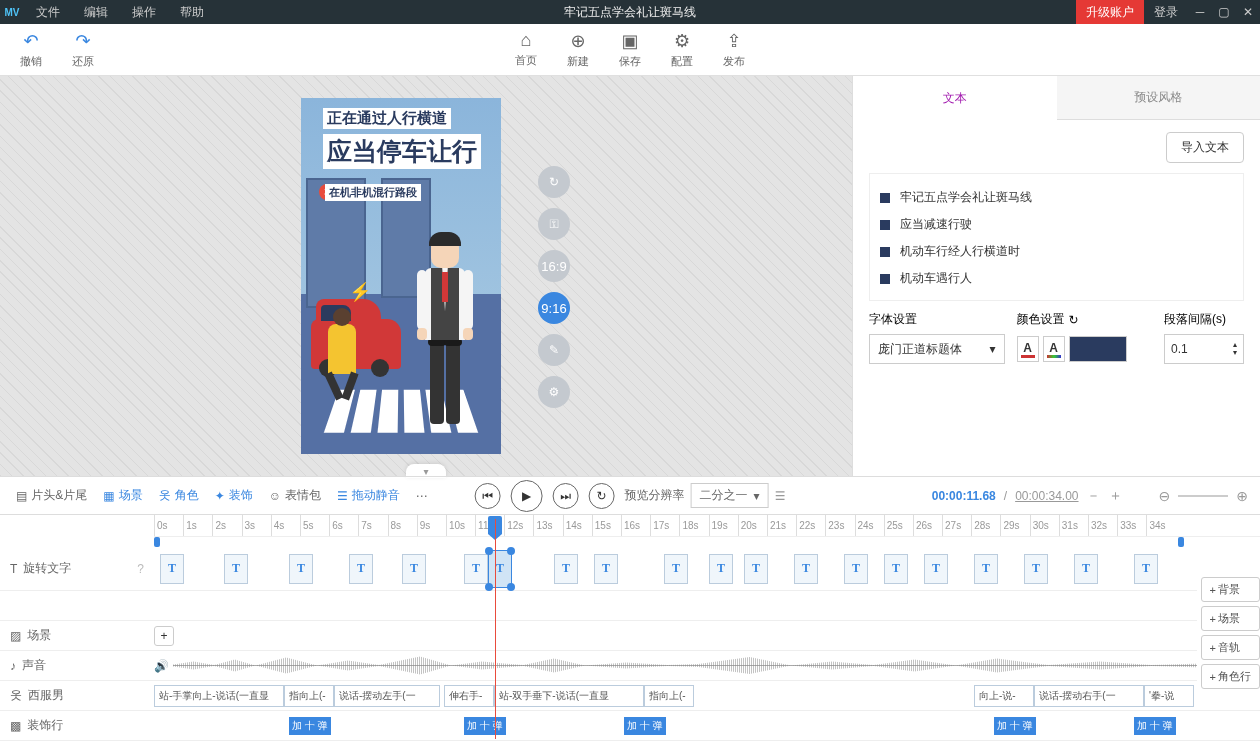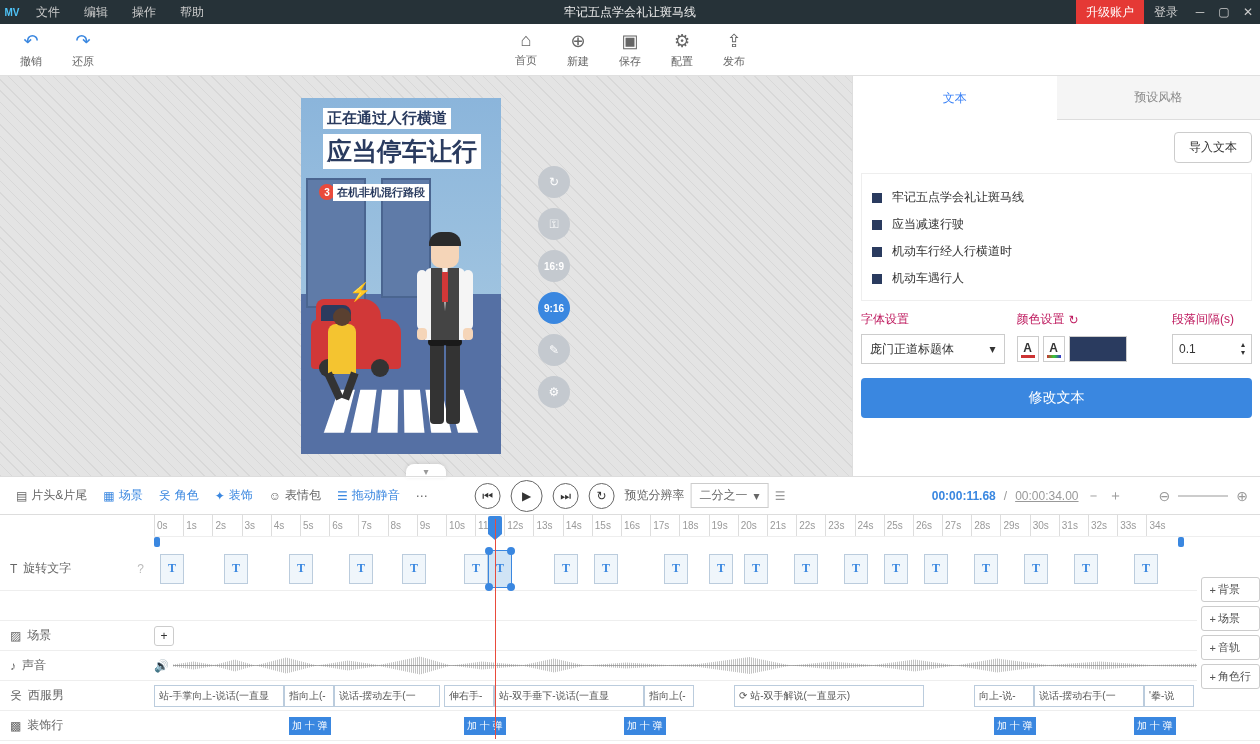--- a/index.html
+++ b/index.html
@@ -52,44 +52,44 @@
 .man-arm{width:10px;height:60px;background:#f5f5f5;position:absolute;top:2px;border-radius:5px}
 .man-arm.la{left:-8px}.man-arm.ra{right:-8px}
 .man-hand{width:10px;height:12px;background:#f5d5b8;border-radius:4px;position:absolute;bottom:-10px}
 .man-legs{display:flex;justify-content:center;gap:2px}
 .man-leg{width:14px;height:84px;background:#333;border-radius:0 0 4px 4px}
 .man-shoe{width:18px;height:8px;background:#1a1a1a;border-radius:4px;margin-top:-2px;margin-left:-2px}
 .text-bg{position:absolute;background:#fff;color:#2a3b5f;font-weight:bold;padding:1px 4px;white-space:nowrap}
 .t1{top:10px;left:22px;font-size:15px}
 .t2{top:36px;left:22px;font-size:25px}
 .badge{position:absolute;top:86px;left:18px;width:16px;height:16px;background:#e94b3c;border-radius:50%;color:#fff;font-size:10px;display:flex;align-items:center;justify-content:center;font-weight:bold}
-.t3{top:86px;left:32px;font-size:11px}
+.t3{top:86px;left:24px;font-size:11px}
 .canvas-toggle{position:absolute;left:50%;bottom:-2px;transform:translateX(-50%);width:40px;height:14px;background:#fff;border-radius:8px 8px 0 0;box-shadow:0 -1px 4px rgba(0,0,0,.1);display:flex;align-items:center;justify-content:center;color:#999;font-size:10px;cursor:pointer}
 .canvas-ctrl{position:absolute;left:538px;top:90px;display:flex;flex-direction:column;gap:10px}
 .ctrl-btn{width:32px;height:32px;background:#c4c9cf;border-radius:50%;display:flex;align-items:center;justify-content:center;color:#fff;font-size:12px;cursor:pointer}
 .ctrl-btn.active{background:#3a87e0}
-.ctrl-btn.ratio{font-size:10px;font-weight:bold}
+.ctrl-btn.ratio{font-size:13px;font-weight:normal}
 .right-panel{width:408px;background:#fff;border-left:1px solid #ddd;display:flex;flex-direction:column}
 .tabs{display:flex;height:44px}
 .tab{flex:1;display:flex;align-items:center;justify-content:center;background:#f5f5f5;color:#888;cursor:pointer;border-bottom:1px solid #ddd}
-.tab.active{background:#fff;color:#3b82f6;border-bottom:none}
-.panel-body{padding:12px 8px;flex:1;display:flex;flex-direction:column;gap:10px}
+.tab.active{background:#fff;color:#a21caf;border-bottom:none}
+.panel-body{padding:12px 16px;flex:1;display:flex;flex-direction:column;gap:10px}
 .import-row{display:flex;justify-content:flex-end}
 .import-btn{padding:6px 14px;border:1px solid #ccc;background:#fff;border-radius:4px;cursor:pointer}
 .text-list{border:1px solid #eee;padding:10px;height:128px;overflow:hidden}
 .text-item{display:flex;align-items:center;gap:10px;padding:5px 0}
 .text-item .sq{width:10px;height:10px;background:#2a3b5f}
 .limit-row{display:flex;align-items:center;gap:8px;padding:4px 0;border-top:1px solid #eee}
 .limit-row .cnt{color:#3a87e0}
 .limit-row .btns{margin-left:auto;display:flex;gap:10px}
 .mini-btn{padding:4px 12px;border:1px solid #ddd;background:#fff;border-radius:3px;color:#999;cursor:pointer}
 .settings-row{display:flex;gap:12px}
 .setting{display:flex;flex-direction:column;gap:6px}
 .setting.s1{flex:1.3}.setting.s2{flex:1.3}.setting.s3{width:80px}
-.setting label{color:#be185d;display:flex;align-items:center;gap:4px}
+.setting label{color:#000000;display:flex;align-items:center;gap:4px}
 .font-sel{border:1px solid #ccc;height:30px;display:flex;align-items:center;padding:0 8px;justify-content:space-between;cursor:pointer}
 .color-grp{display:flex;align-items:center;gap:4px;height:30px}
 .color-a{width:22px;height:26px;border:1px solid #ccc;display:flex;flex-direction:column;align-items:center;justify-content:center;font-weight:bold;font-size:12px}
 .color-a .bar{height:3px;width:14px}
 .color-sw{width:58px;height:26px;background:#2a3b5f;border:1px solid #ccc}
 .num-inp{border:1px solid #ccc;height:30px;display:flex;align-items:center;padding:0 6px;justify-content:space-between}
 .apply{margin-top:4px;height:40px;background:#3a87e0;color:#fff;display:flex;align-items:center;justify-content:center;border-radius:4px;cursor:pointer;font-size:14px}
 .mid-toolbar{height:38px;border-top:1px solid #ddd;display:flex;align-items:center;padding:0 10px;gap:4px;position:relative}
 .mt-item{display:flex;align-items:center;gap:4px;padding:4px 6px;cursor:pointer;color:#666;border-radius:3px}
 .mt-item.blue{color:#3a87e0}
@@ -296,21 +296,20 @@
           </div>
         </div>
         <div class="setting s3">
           <label>段落间隔(s)</label>
           <div class="num-inp">
               <span>0.1</span>
               <span style="font-size:8px;line-height:1">▴<br>▾</span>
             </div>
         </div>
       </div>
-      <div class="apply">修改文本</div>
     </div>
   </div>
 </div>
 
 <div class="mid-toolbar">
   <div class="mt-item">
       <span>▤</span>
       <span>片头&amp;片尾</span>
     </div>
   <div class="mt-item blue">
@@ -465,21 +464,20 @@
         <span>옷</span>
         <span>西服男</span>
       </div>
     <div class="track-body" id="act-track">
         <div class="act-block" style="left: 0px; width: 130px;">站-手掌向上-说话(一直显</div>
         <div class="act-block" style="left: 130px; width: 50px;">指向上(-</div>
         <div class="act-block" style="left: 180px; width: 106px;">说话-摆动左手(一</div>
         <div class="act-block" style="left: 290px; width: 50px;">伸右手-</div>
         <div class="act-block" style="left: 340px; width: 150px;">站-双手垂下-说话(一直显</div>
         <div class="act-block" style="left: 490px; width: 50px;">指向上(-</div>
-        <div class="act-block" style="left: 580px; width: 190px;">⟳ 站-双手解说(一直显示)</div>
         <div class="act-block" style="left: 820px; width: 60px;">向上-说-</div>
         <div class="act-block" style="left: 880px; width: 110px;">说话-摆动右手(一</div>
         <div class="act-block" style="left: 990px; width: 50px;">'拳-说</div>
       </div>
   </div>
   <div class="track">
     <div class="track-head">
         <span>▩</span>
         <span>装饰行</span>
       </div>

